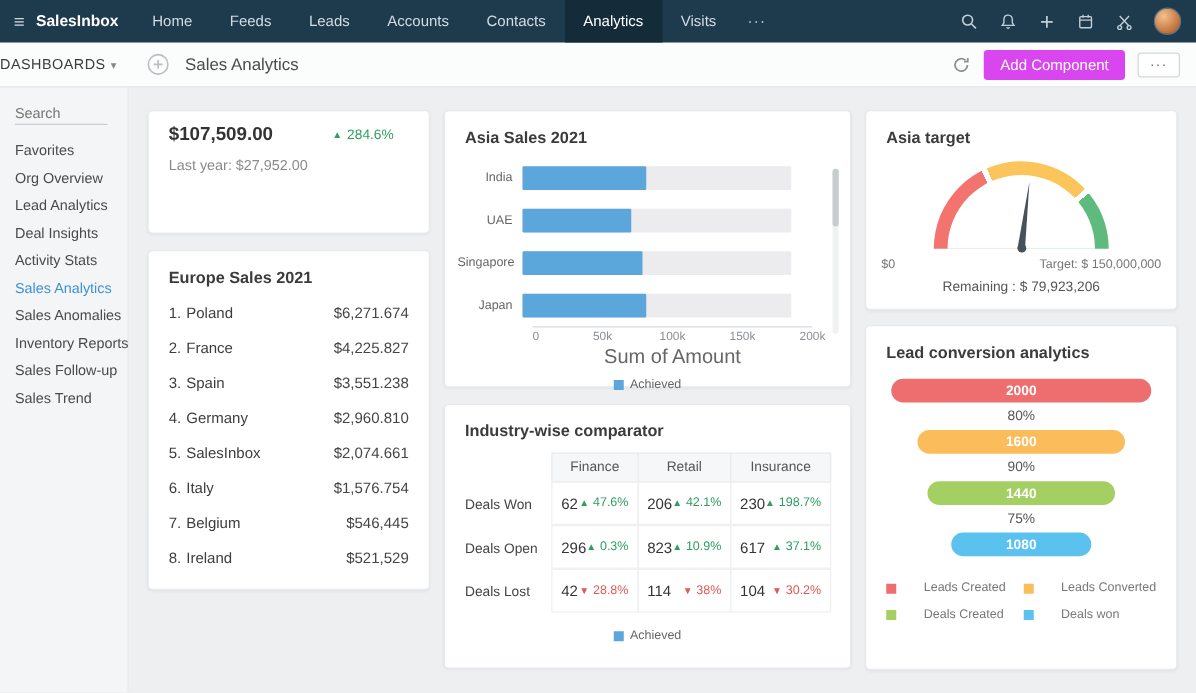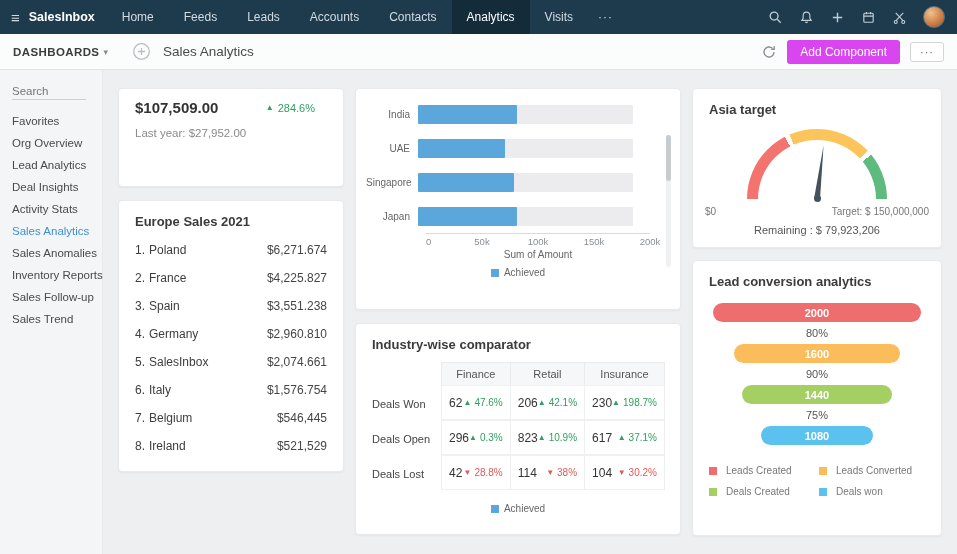--- a/index.html
+++ b/index.html
@@ -13,21 +13,21 @@
   .nav-items{display:flex;height:100%;}
   .nav-item{display:flex;align-items:center;padding:0 15px;font-size:12px;color:#d2dce3;cursor:pointer;white-space:nowrap;}
   .nav-item.active{background:#142b3a;color:#fff;}
   .nav-item.more{padding:0 10px;letter-spacing:1px;}
   .nav-icons{margin-left:auto;display:flex;align-items:center;gap:16px;padding-right:12px;color:#c2ced6;}
   .nav-icon{width:15px;height:15px;display:block;cursor:pointer;}
   .avatar{width:22px;height:22px;border-radius:50%;background:radial-gradient(circle at 35% 30%,#f2c18c,#c97b43 60%,#8f5426);border:1px solid #5a7385;cursor:pointer;}
 
   
   .toolbar{position:absolute;top:34px;left:0;width:957px;height:36px;background:#fbfcfc;border-bottom:1px solid #e2e4e6;display:flex;align-items:center;z-index:4;}
-  .dash-label{font-size:11.5px;font-weight:bold;color:#3c3c3c;letter-spacing:.4px;padding-left:13px;cursor:pointer;}
+  .dash-label{font-size:11.5px;font-weight:normal;color:#3c3c3c;letter-spacing:.4px;cursor:pointer;}
   .caret{font-size:9px;color:#888;margin-left:4px;cursor:pointer;}
   .explore{width:19px;height:19px;margin-left:24px;cursor:pointer;display:block;}
   .page-title{font-size:13.5px;color:#4a4a4a;margin-left:12px;}
   .toolbar-right{margin-left:auto;display:flex;align-items:center;gap:10px;padding-right:13px;}
   .refresh{width:16px;height:16px;color:#8a9096;cursor:pointer;display:block;}
   .btn-primary{color:#fff;font-size:12px;border:none;border-radius:3px;padding:5px 13px;cursor:pointer;font-family:"Liberation Sans",sans-serif;}
   .btn-more{border:1px solid #d3d6d9;background:#fff;border-radius:3px;color:#666;font-size:11px;padding:3px 9px;cursor:pointer;letter-spacing:1px;font-family:"Liberation Sans",sans-serif;}
 
   
   .sidebar{position:absolute;top:70px;left:0;width:103px;bottom:0;background:#f4f5f6;border-right:1px solid #e7e9ea;padding-top:6px;}
@@ -61,21 +61,21 @@
   
   .asia-body{padding:8px 30px 0 10px;}
   .bar-row{display:flex;align-items:center;height:34px;}
   .bar-label{width:52px;text-align:right;font-size:10px;color:#666;padding-right:8px;}
   .bar-plot{position:relative;flex:1;height:19px;}
   .bar-track{position:absolute;left:0;top:0;height:19px;background:#ececee;border-radius:1px;}
   .bar-fill{position:absolute;left:0;top:0;height:19px;border-radius:1px;cursor:pointer;}
   .axis{position:relative;margin:0 30px 0 70px;border-top:1px solid #d8dadc;height:15px;}
   .tick{position:absolute;top:2px;font-size:9.5px;color:#8a8f94;transform:translateX(-50%);}
   .tick.t0{transform:none;}
-  .xlabel{text-align:center;font-size:10px;color:#666;margin:1px 30px 0 70px;}
+  .xlabel{text-align:center;font-size:16px;color:#666;margin:1px 30px 0 70px;}
   .chart-legend{display:flex;justify-content:center;align-items:center;gap:5px;margin-top:7px;font-size:10px;color:#666;}
   .legend-sq{width:8px;height:8px;display:inline-block;}
   .chart-scrollbar{position:absolute;right:9px;top:46px;width:5px;height:132px;background:#f0f1f2;border-radius:3px;cursor:pointer;}
   .chart-scrollbar .thumb{width:5px;height:46px;background:#c9cccf;border-radius:3px;}
 
   
   .ind-table{margin:10px 16px 0;display:grid;grid-template-columns:70px 1fr 1fr 1fr;}
   .ind-h{height:24px;display:flex;align-items:center;justify-content:center;font-size:11px;color:#555;background:#f6f7f8;border:1px solid #e9ebed;margin-left:-1px;}
   .ind-h.blank{background:transparent;border:none;}
   .ind-label{height:35px;display:flex;align-items:center;font-size:11px;color:#444;}
@@ -91,21 +91,21 @@
   .gauge-needle{position:absolute;left:50%;bottom:0;width:0;height:0;margin-left:-3px;border-left:3px solid transparent;border-right:3px solid transparent;border-bottom:54px solid #45525c;transform-origin:50% 100%;}
   .gauge-pivot{position:absolute;left:50%;bottom:-3px;width:7px;height:7px;margin-left:-3.5px;background:#45525c;border-radius:50%;}
   .gauge-labels{display:flex;justify-content:space-between;font-size:10px;color:#777;padding:7px 12px 0;}
   .gauge-remaining{text-align:center;font-size:11px;color:#555;margin-top:7px;}
 
   
   .funnel{width:208px;margin:14px auto 0;display:flex;flex-direction:column;align-items:center;}
   .funnel-pill{height:19px;border-radius:10px;color:#fff;font-size:11px;font-weight:bold;display:flex;align-items:center;justify-content:center;cursor:pointer;}
   .funnel-conv{font-size:11px;color:#555;height:22px;display:flex;align-items:center;}
   .funnel-legend{display:grid;grid-template-columns:1fr 1fr;gap:10px 4px;margin:20px 16px 0;}
-  .legend-item{display:flex;align-items:center;gap:9px;font-size:10px;color:#777;white-space:nowrap;}
+  .legend-item{display:flex;align-items:center;gap:22px;font-size:10px;color:#777;white-space:nowrap;}
 </style>
 </head>
 <body>
 
 <div id="app">
 
   <div class="topnav">
     <span class="hamburger">≡</span>
     <span class="brand">SalesInbox</span>
     <nav class="nav-items">
@@ -242,20 +242,21 @@
           <span class="eu-name">
             <span>8.</span>
             <span>Ireland</span>
           </span>
           <span class="eu-amount">$521,529</span>
         </div>
     </div>
   </section>
 
   <section class="card" id="card-asia">
+    <div class="card-title">Asia Sales 2021</div>
     <div class="asia-body">
       <div class="bar-row">
         <span class="bar-label">India</span>
         <div class="bar-plot">
             <div class="bar-track" style="width: 92.5%;"></div>
             <div class="bar-fill" style="width: 42.5%; background: rgb(91, 167, 220);"></div>
           </div>
       </div>
       <div class="bar-row">
         <span class="bar-label">UAE</span>

